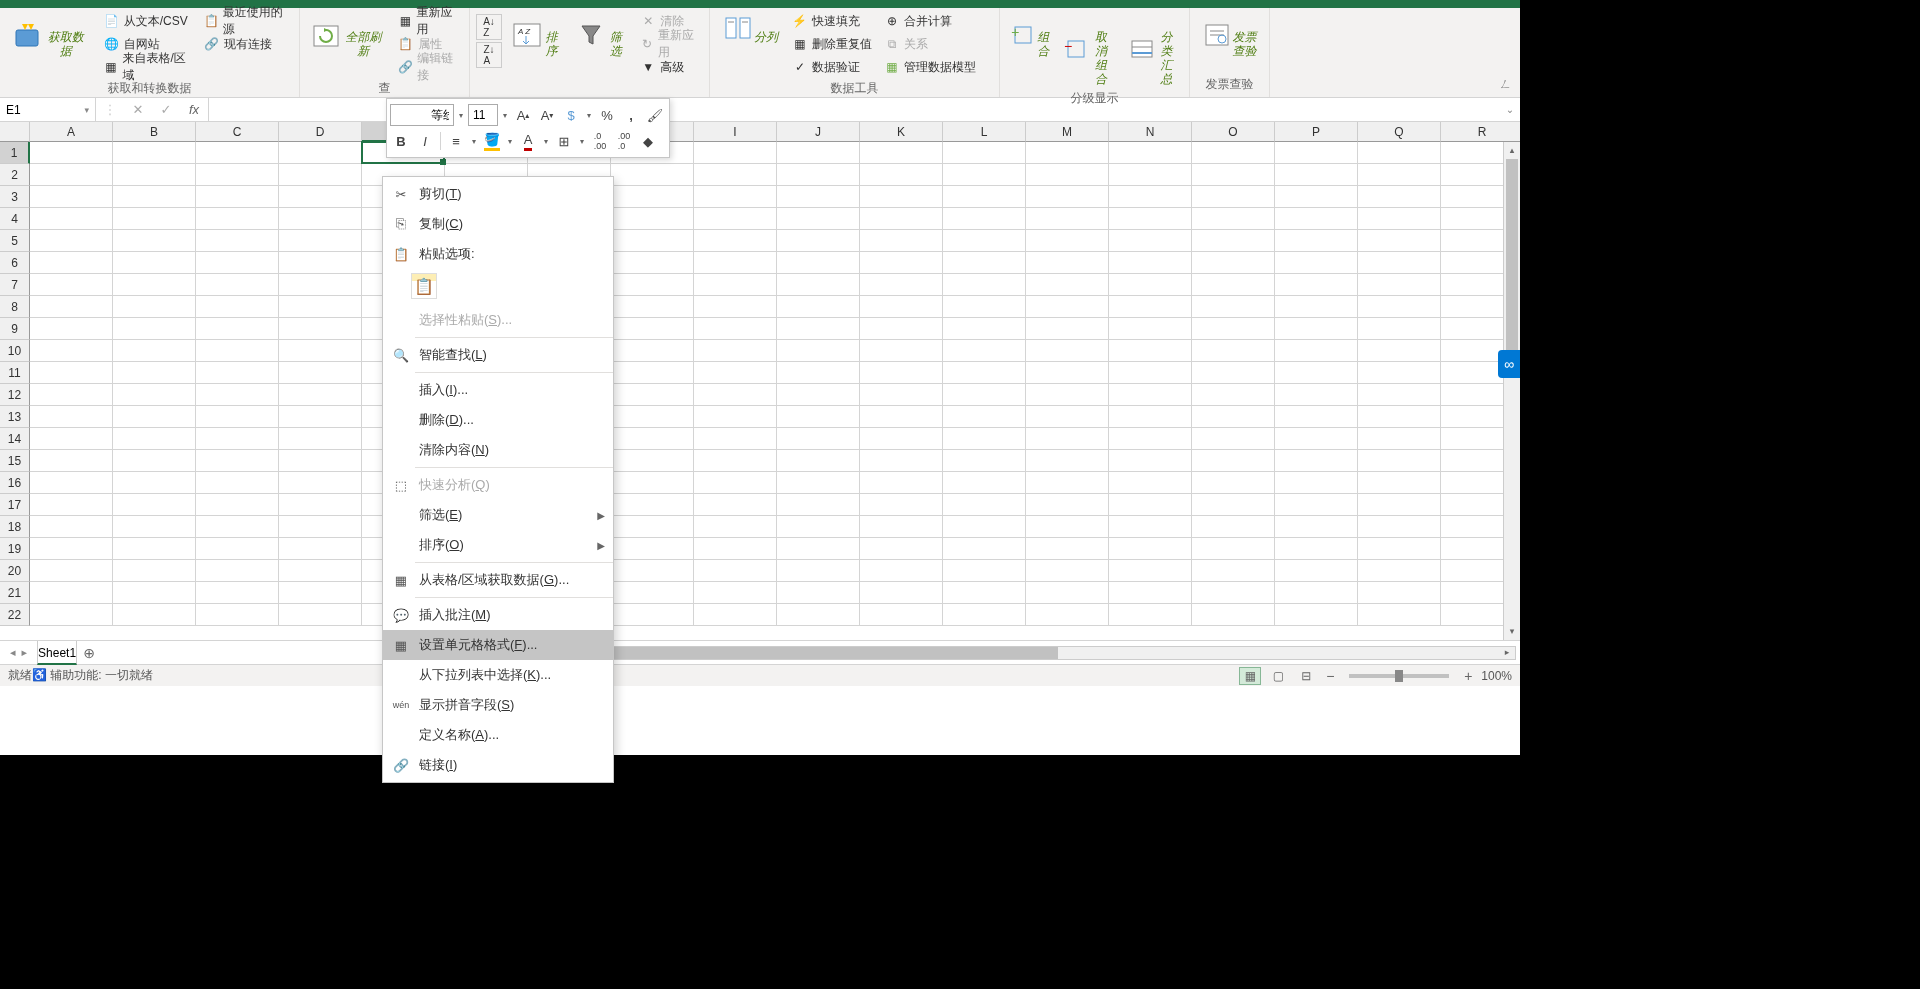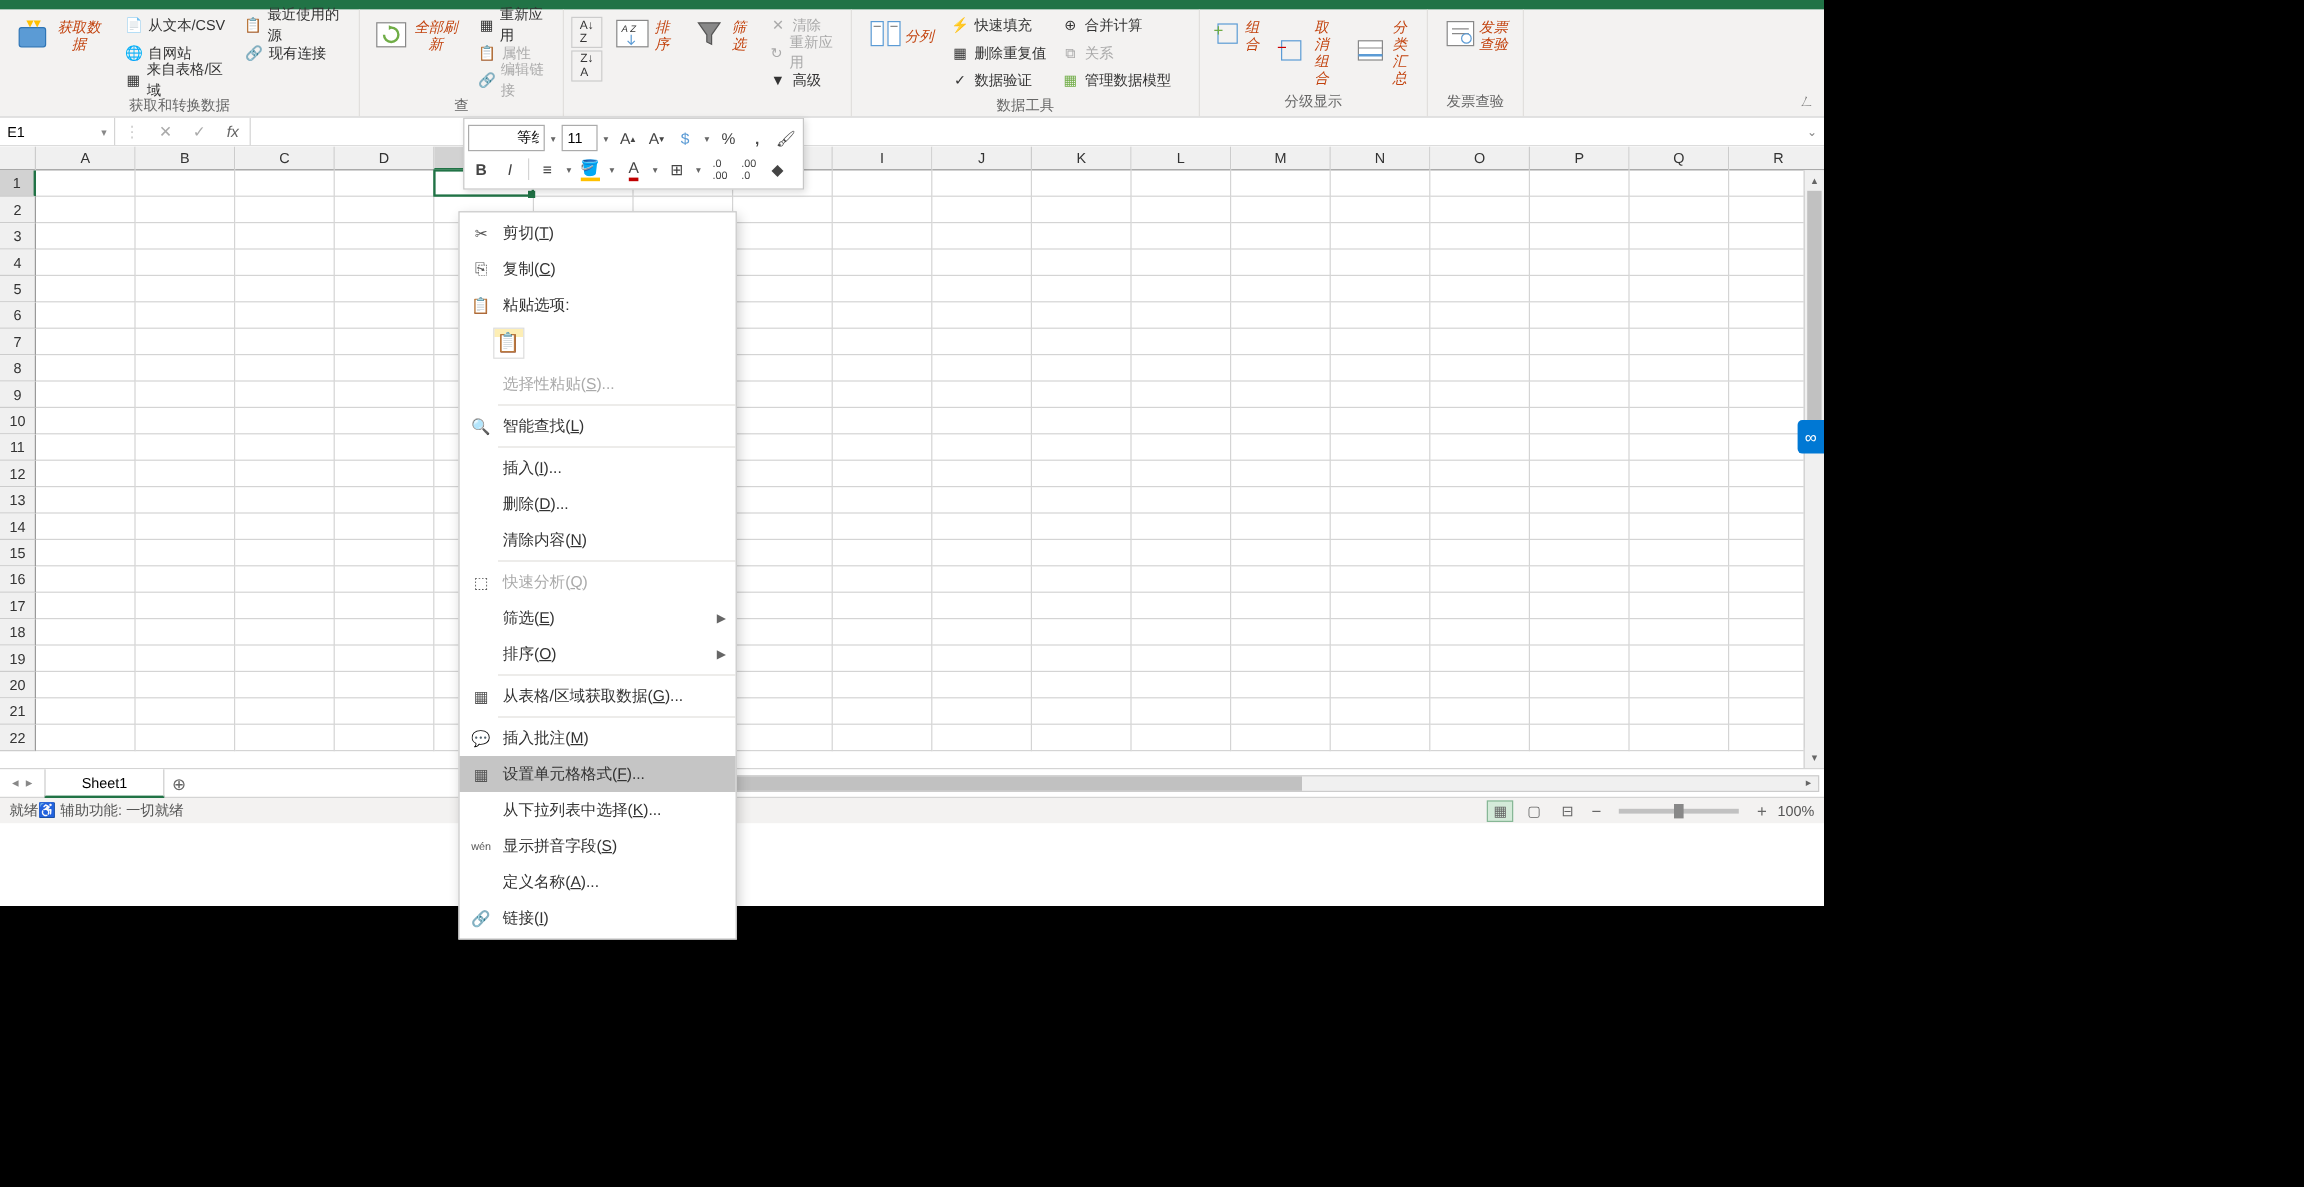--- a/index.html
+++ b/index.html
@@ -7,21 +7,21 @@
 .app { background: #fff; width: 1520px; height: 755px; position: relative; }
 
 
 .ribbon-top { height: 8px; background: #217346; }
 .ribbon { height: 90px; background: #f3f2f1; border-bottom: 1px solid #d4d4d4; display: flex; position: relative; }
 .ribbon-group { border-right: 1px solid #e1dfdd; padding: 2px 6px; display: flex; flex-direction: column; justify-content: space-between; }
 .rg-content { display: flex; gap: 4px; flex: 1; align-items: flex-start; }
 .rg-label { text-align: center; font-size: 12px; color: #666; padding: 2px 0; }
 .big-btn { display: flex; flex-direction: row; align-items: center; justify-content: center; padding: 2px 6px; cursor: pointer; min-width: 44px; font-style: italic; }
 .big-icon { width: 32px; height: 32px; display: flex; align-items: center; justify-content: center; }
-.big-label { font-size: 12px; color: #c2410c; text-align: center; line-height: 14px; margin-top: 4px; }
+.big-label { font-size: 12px; color: #4d7c0f; text-align: center; line-height: 14px; margin-top: 18px; }
 .small-btns { display: flex; flex-direction: column; gap: 1px; }
 .small-btn { display: flex; align-items: center; gap: 4px; padding: 1px 4px; cursor: pointer; font-size: 12px; color: #333; height: 22px; }
 .small-btn.disabled { color: #aaa; cursor: default; }
 .si { width: 16px; height: 16px; display: inline-flex; align-items: center; justify-content: center; }
 .ribbon-collapse { position: absolute; right: 8px; bottom: 4px; font-size: 12px; color: #666; cursor: pointer; }
 
 
 .mini-toolbar { position: absolute; left: 386px; top: 98px; background: #fff; border: 1px solid #c6c6c6; box-shadow: 2px 2px 6px rgba(0,0,0,0.15); padding: 3px; z-index: 100; }
 .mt-row { display: flex; align-items: center; gap: 2px; height: 26px; }
 .mt-input { border: 1px solid #ababab; font-size: 12px; padding: 2px 4px; height: 22px; }
@@ -72,21 +72,21 @@
 .cm-label { flex: 1; }
 .cm-u { text-decoration: underline; }
 .cm-arrow { font-size: 10px; color: #666; }
 .cm-sep { height: 1px; background: #e1dfdd; margin: 2px 0 2px 32px; }
 .cm-paste-icon { width: 26px; height: 26px; margin-left: 28px; border: 1px solid #ddd; background: linear-gradient(#fdeeb5,#fdeeb5 30%,#fff 30%); display: flex; align-items: center; justify-content: center; cursor: pointer; }
 
 
 .sheet-bar { height: 24px; background: #fff; border-top: 1px solid #d4d4d4; display: flex; align-items: center; }
 .sheet-nav { display: flex; gap: 6px; padding: 0 10px; color: #888; font-size: 11px; }
 .sheet-nav span { cursor: pointer; }
-.sheet-tab { padding: 0 30px; height: 24px; line-height: 24px; font-size: 12px; border-right: 1px solid #ccc; border-left: 1px solid #ccc; background: #fff; border-bottom: 2px solid #217346; cursor: pointer; }
+.sheet-tab { padding: 0 0; height: 24px; line-height: 24px; font-size: 12px; border-right: 1px solid #ccc; border-left: 1px solid #ccc; background: #fff; border-bottom: 2px solid #217346; cursor: pointer; }
 .sheet-add { width: 24px; text-align: center; font-size: 14px; color: #666; cursor: pointer; }
 .hscroll-area { flex: 1; display: flex; align-items: center; justify-content: flex-end; padding-right: 4px; }
 .hscroll { height: 14px; background: #f0f0f0; border: 1px solid #ccc; flex: 1; margin-left: 400px; position: relative; display: flex; }
 .hscroll-btn { width: 16px; text-align: center; font-size: 9px; color: #666; cursor: pointer; }
 .hscroll-track { flex: 1; position: relative; }
 .hscroll-thumb { position: absolute; left: 0; top: 0; bottom: 0; width: 55%; background: #c1c1c1; }
 
 
 .status-bar { height: 22px; background: #f3f2f1; border-top: 1px solid #d4d4d4; display: flex; align-items: center; justify-content: space-between; padding: 0 8px; font-size: 12px; color: #555; }
 .sb-left { display: flex; align-items: center; }

